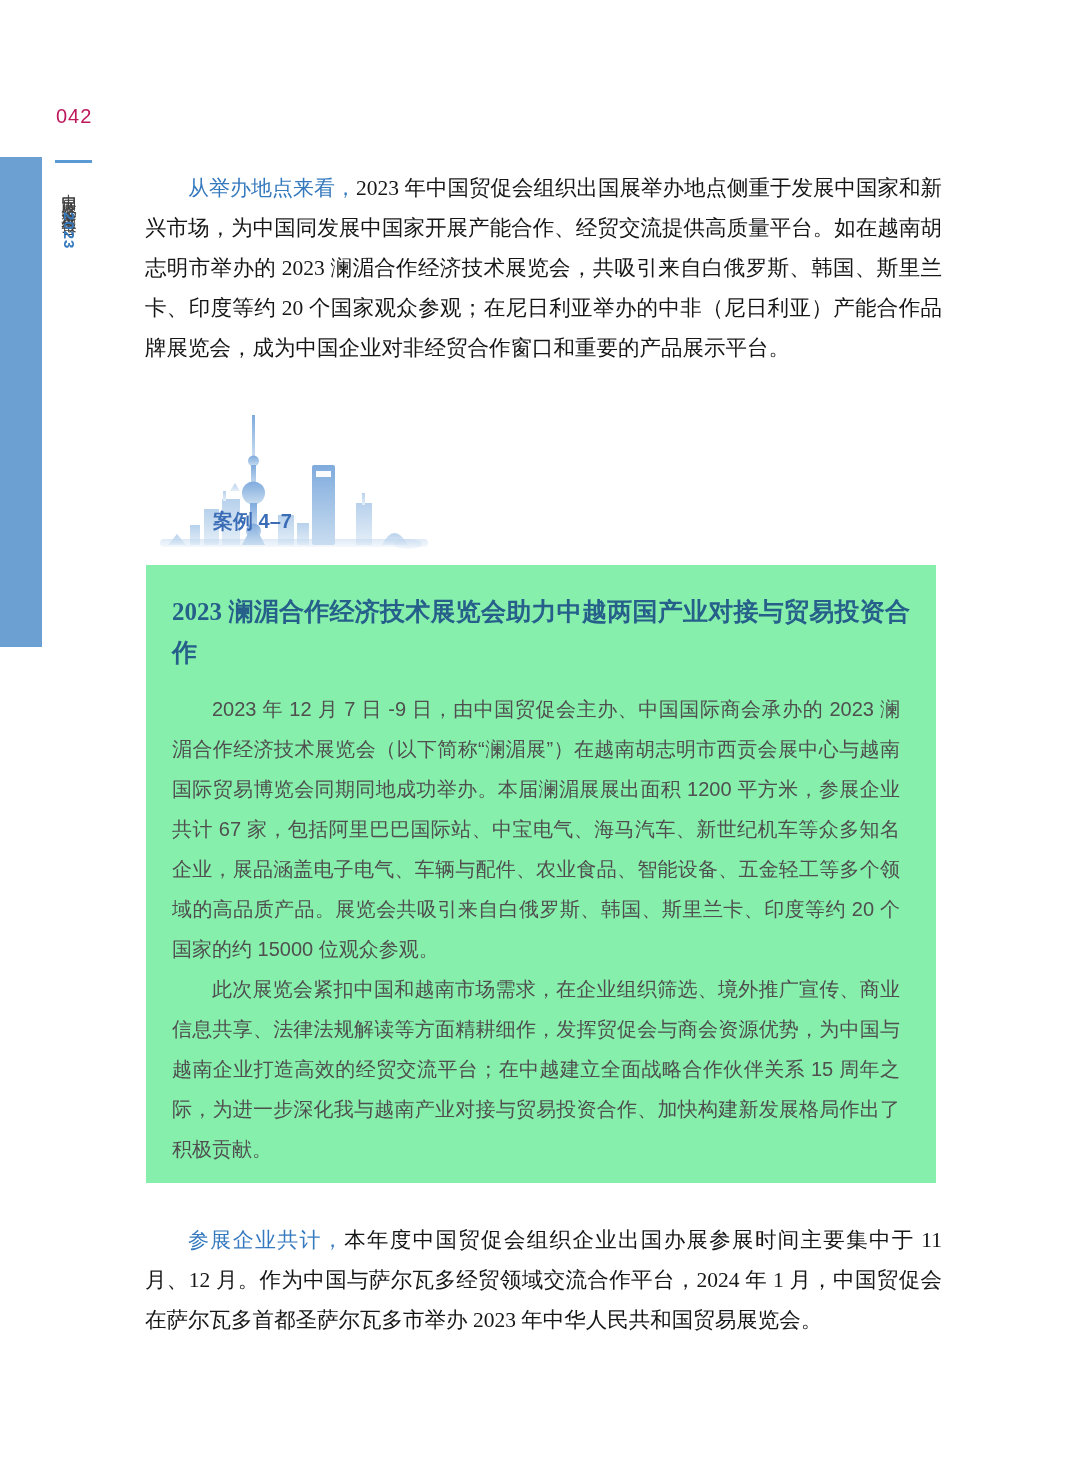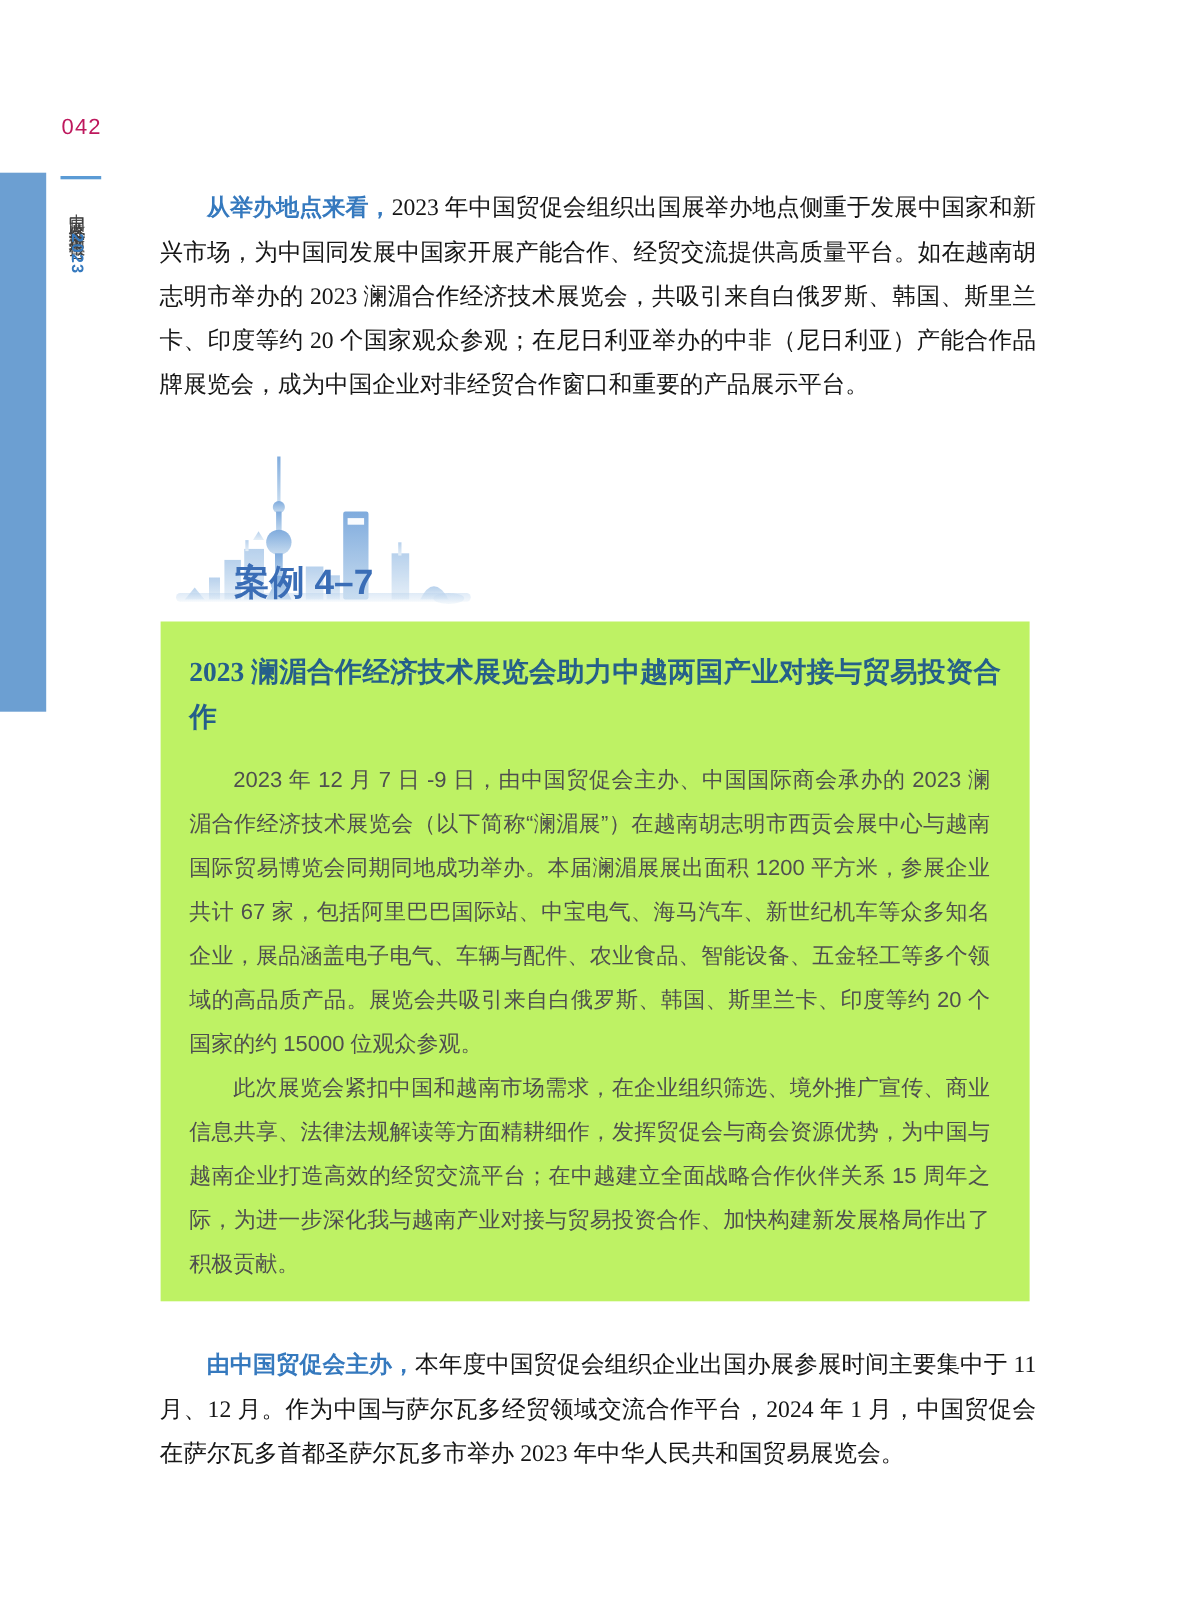--- a/index.html
+++ b/index.html
@@ -18,30 +18,30 @@
   .vertical-title{left:58px;top:182px;writing-mode:vertical-rl;
     font-family:"Liberation Sans",sans-serif;font-size:15px;color:#3f3f3f;
     letter-spacing:3px;line-height:22px;}
   .vertical-title .year{color:#3579be;font-weight:bold;letter-spacing:1px;}
 
   
   .body-para{left:145px;width:797px;font-size:21.5px;line-height:40px;
     color:#161616;text-align:justify;text-indent:43px;margin:0;}
   .para-location{top:168px;}
   .para-time{top:1220px;}
-  .lead{color:#3579be;font-weight:bold;
+  .lead{color:#3579be;font-weight:normal;
     font-family:"Liberation Sans",sans-serif;font-size:21px;}
 
   
   .skyline-wrap{left:160px;top:413px;width:270px;height:142px;}
   .case-label{left:213px;top:508px;font-family:"Liberation Sans",sans-serif;
-    font-size:32px;font-weight:bold;color:#3a6db6;z-index:2;}
+    font-size:20px;font-weight:bold;color:#3a6db6;z-index:2;}
 
   
-  .case-box{left:146px;top:565px;width:790px;height:618px;background:#bef264;}
+  .case-box{left:146px;top:565px;width:790px;height:618px;background:#86efac;}
   .case-title{margin:26px 26px 0 26px;font-size:25px;line-height:41px;
     font-weight:bold;color:#255f8a;font-family:"Liberation Serif",serif;
     text-align:justify;}
   .case-body{margin:16px 36px 0 26px;font-family:"Liberation Sans",sans-serif;
     font-size:20px;line-height:40px;color:#4f4f4f;text-align:justify;
     text-indent:40px;}
   .case-body + .case-body{margin-top:0;}
 </style>
 </head>
 <body>
@@ -101,13 +101,13 @@
   </svg>
 </div>
 <div class="abs case-label">案例 4–7</div>
 
 <div class="abs case-box">
   <h2 class="case-title">2023 澜湄合作经济技术展览会助力中越两国产业对接与贸易投资合作</h2>
   <p class="case-body">2023 年 12 月 7 日 -9 日，由中国贸促会主办、中国国际商会承办的 2023 澜湄合作经济技术展览会（以下简称“澜湄展”）在越南胡志明市西贡会展中心与越南国际贸易博览会同期同地成功举办。本届澜湄展展出面积 1200 平方米，参展企业共计 67 家，包括阿里巴巴国际站、中宝电气、海马汽车、新世纪机车等众多知名企业，展品涵盖电子电气、车辆与配件、农业食品、智能设备、五金轻工等多个领域的高品质产品。展览会共吸引来自白俄罗斯、韩国、斯里兰卡、印度等约 20 个国家的约 15000 位观众参观。</p>
   <p class="case-body">此次展览会紧扣中国和越南市场需求，在企业组织筛选、境外推广宣传、商业信息共享、法律法规解读等方面精耕细作，发挥贸促会与商会资源优势，为中国与越南企业打造高效的经贸交流平台；在中越建立全面战略合作伙伴关系 15 周年之际，为进一步深化我与越南产业对接与贸易投资合作、加快构建新发展格局作出了积极贡献。</p>
 </div>
 
-<p class="abs body-para para-time"><span class="lead">由中国贸促会主办，</span><span>本年度中国贸促会组织企业出国办展参展时间主要集中于 11 月、12 月。作为中国与萨尔瓦多经贸领域交流合作平台，2024 年 1 月，中国贸促会在萨尔瓦多首都圣萨尔瓦多市举办 2023 年中华人民共和国贸易展览会。</span></p>
+<p class="abs body-para para-time"><span class="lead">参展企业共计，</span><span>本年度中国贸促会组织企业出国办展参展时间主要集中于 11 月、12 月。作为中国与萨尔瓦多经贸领域交流合作平台，2024 年 1 月，中国贸促会在萨尔瓦多首都圣萨尔瓦多市举办 2023 年中华人民共和国贸易展览会。</span></p>
 
 </body></html>

